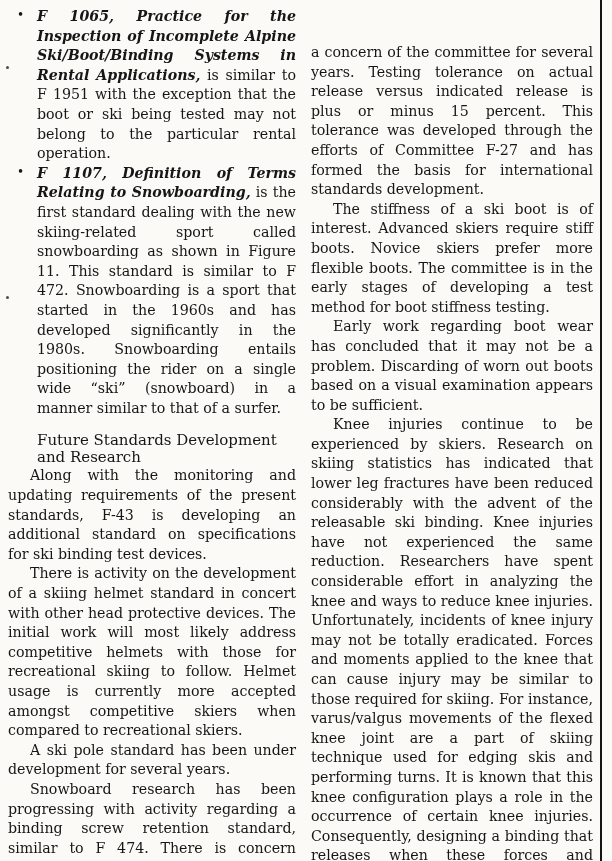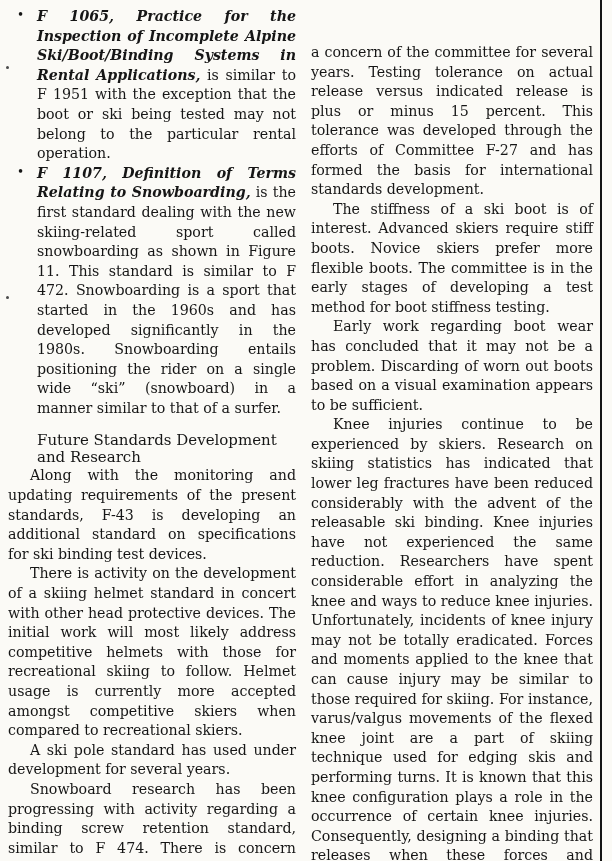--- a/index.html
+++ b/index.html
@@ -110,21 +110,21 @@
         <li>
           <span class="bullet">•</span>
           <span class="lead">F 1107, Definition of Terms Relating to Snowboarding,</span><span> is the first standard dealing with the new skiing-related sport called snowboarding as shown in Figure 11. This standard is similar to F 472. Snowboarding is a sport that started in the 1960s and has developed significantly in the 1980s. Snowboarding entails positioning the rider on a single wide “ski” (snowboard) in a manner similar to that of a surfer.</span>
         </li>
       </ul>
 
       <h2 class="heading">Future Standards Development and Research</h2>
 
       <p>Along with the monitoring and updating requirements of the present standards, F-43 is developing an additional standard on specifications for ski binding test devices.</p>
       <p>There is activity on the development of a skiing helmet standard in concert with other head protective devices. The initial work will most likely address competitive helmets with those for recreational skiing to follow. Helmet usage is currently more accepted amongst competitive skiers when compared to recreational skiers.</p>
-      <p>A ski pole standard has used under development for several years.</p>
+      <p>A ski pole standard has been under development for several years.</p>
       <p>Snowboard research has been progressing with activity regarding a binding screw retention standard, similar to F 474. There is concern regarding durability of snowboard equipment in light of equipment failure, especially related to polymers in the soft binding systems. Snowboard bindings are usually nonreleasable. Researchers have not found this to be a problem. The single snowboard does not allow relative rotation of the legs, unlike skis that can rotate independently causing injuries. Consequently releasable snowboard bindings are not being actively considered by the committee.</p>
 
     </div>
 
     <div class="col col-right">
 
       <p class="cont">a concern of the committee for several years. Testing tolerance on actual release versus indicated release is plus or minus 15 percent. This tolerance was developed through the efforts of Committee F-27 and has formed the basis for international standards development.</p>
       <p>The stiffness of a ski boot is of interest. Advanced skiers require stiff boots. Novice skiers prefer more flexible boots. The committee is in the early stages of developing a test method for boot stiffness testing.</p>
       <p>Early work regarding boot wear has concluded that it may not be a problem. Discarding of worn out boots based on a visual examination appears to be sufficient.</p>
       <p>Knee injuries continue to be experienced by skiers. Research on skiing statistics has indicated that lower leg fractures have been reduced considerably with the advent of the releasable ski binding. Knee injuries have not experienced the same reduction. Researchers have spent considerable effort in analyzing the knee and ways to reduce knee injuries. Unfortunately, incidents of knee injury may not be totally eradicated. Forces and moments applied to the knee that can cause injury may be similar to those required for skiing. For instance, varus/valgus movements of the flexed knee joint are a part of skiing technique used for edging skis and performing turns. It is known that this knee configuration plays a role in the occurrence of certain knee injuries. Consequently, designing a binding that releases when these forces and moments are applied to the knee may make skiing nearly impossible, since binding retention would be virtually nonexistent.</p>

